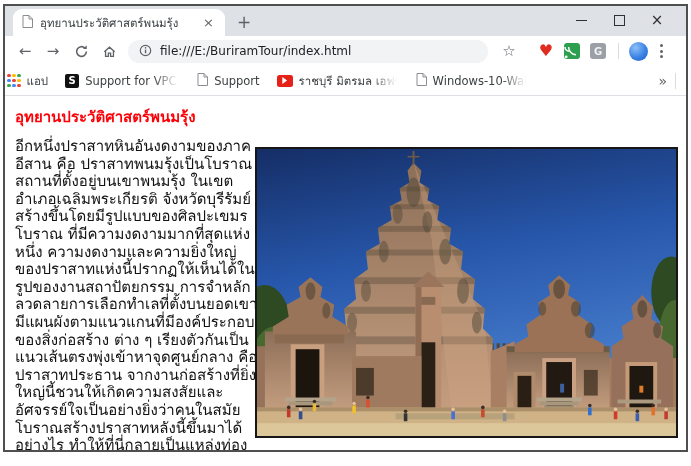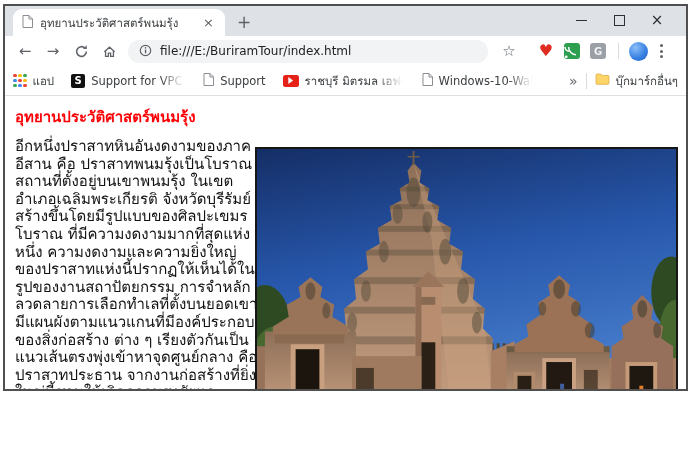--- a/index.html
+++ b/index.html
@@ -1,21 +1,21 @@
 <!DOCTYPE html>
 <html><head>
 <meta charset="utf-8">
 <style>
   html,body{margin:0;padding:0;}
   body{
     width:691px;height:466px;background:#ffffff;position:relative;overflow:hidden;
     font-family:"DejaVu Sans","Liberation Sans",sans-serif;
   }
   .browser{
-    position:absolute;left:3px;top:4px;width:685px;height:387px;
+    position:absolute;left:3px;top:4px;width:685px;height:448px;
     border:2px solid #4f4f4f;box-sizing:border-box;background:#7f1d1d;
     display:flex;flex-direction:column;
   }
   
   .tabstrip{height:30px;background:#dee1e6;display:flex;align-items:flex-end;padding-left:8px;position:relative;flex:0 0 auto;}
   .tab{width:212px;height:27px;background:#fff;border-radius:9px 9px 0 0;display:flex;align-items:center;padding:0 9px;gap:7px;box-sizing:border-box;}
   .tab-title{font-size:11.5px;color:#3c4043;white-space:nowrap;overflow:hidden;flex:1;}
   .tab-close{color:#5f6368;font-size:13px;line-height:1;padding:0 2px;}
   .newtab{margin:0 0 5px 12px;color:#5f6368;font-size:17px;line-height:1;}
   .wincontrols{position:absolute;right:10px;top:3px;display:flex;align-items:center;gap:0;}
@@ -31,21 +31,21 @@
   .tb-star{margin-left:4px;font-size:15px;color:#5f6368;}
   .ext{width:20px;height:20px;display:flex;align-items:center;justify-content:center;flex:0 0 auto;}
   .heart{color:#e02b20;font-size:16px;line-height:1;}
   .cast{width:16px;height:16px;border-radius:3px;background:#2e9e4f;display:flex;align-items:flex-end;justify-content:flex-start;overflow:hidden;}
   .gbox{width:16px;height:16px;border-radius:3px;background:#9aa0a6;color:#f1f3f4;font-size:10px;font-weight:bold;display:flex;align-items:center;justify-content:center;}
   .vsep{width:1px;height:16px;background:#dadce0;margin:0 4px;flex:0 0 auto;}
   .avatar{width:19px;height:19px;border-radius:50%;background:radial-gradient(circle at 35% 30%,#8cc0f7,#3a82e4 55%,#1c5ec0);flex:0 0 auto;}
   .menu-dots{display:flex;flex-direction:column;gap:2.5px;align-items:center;padding:0 6px;}
   .menu-dots i{width:3px;height:3px;border-radius:50%;background:#5f6368;display:block;}
   
-  .bookmarks{height:29px;background:#fff;border-bottom:1px solid #dcdfe3;display:flex;align-items:center;padding:0 8px;font-size:11.5px;color:#3c4043;flex:0 0 auto;}
+  .bookmarks{height:29px;background:#fff;border-bottom:1px solid #dcdfe3;display:flex;align-items:center;padding:0 2px;font-size:11.5px;color:#3c4043;flex:0 0 auto;}
   .bm{display:flex;align-items:center;gap:6px;margin-right:17px;white-space:nowrap;}
   .bm-label{white-space:nowrap;}
   .fade{max-width:95px;overflow:hidden;-webkit-mask-image:linear-gradient(90deg,#000 72%,transparent 98%);mask-image:linear-gradient(90deg,#000 72%,transparent 98%);}
   .appsgrid{display:grid;grid-template-columns:repeat(3,3.5px);grid-auto-rows:3.5px;gap:1.5px;}
   .appsgrid i{border-radius:50%;display:block;}
   .slogo{width:14px;height:14px;background:#111;color:#fff;font-size:10px;font-weight:bold;display:flex;align-items:center;justify-content:center;border-radius:2px;}
   .yticon{width:16px;height:12px;background:#e62117;border-radius:2.5px;display:flex;align-items:center;justify-content:center;}
   .bm-overflow{margin-left:auto;color:#5f6368;font-size:14px;}
   
   .content{flex:1;position:relative;background:#fff;overflow:hidden;}
@@ -168,28 +168,20 @@
       <span>
         <svg width="11" height="13" viewBox="0 0 11 13">
             <path d="M1 .5h6l3.5 3.5v8.5h-9.5z" fill="#fff" stroke="#8a8d91" stroke-width="1"></path>
             <path d="M7 .5v3.5h3.5" fill="none" stroke="#8a8d91" stroke-width="1"></path>
           </svg>
       </span>
       <span class="bm-label fade">Windows-10-Wallpa</span>
     </span>
     <span class="bm-overflow">»</span>
     <span class="vsep" style="margin:0 8px;"></span>
-    <span class="bm" style="margin-right:0;">
-      <span>
-        <svg width="15" height="12" viewBox="0 0 16 13">
-            <path d="M1 2.2c0-.6.5-1.1 1.1-1.1h4.1l1.5 1.6h6.2c.6 0 1.1.5 1.1 1.1v7.4c0 .6-.5 1.1-1.1 1.1H2.1c-.6 0-1.1-.5-1.1-1.1z" fill="#fbd46a" stroke="#dfa93c" stroke-width="0.8"></path>
-          </svg>
-      </span>
-      <span class="bm-label">บุ๊กมาร์กอื่นๆ</span>
-    </span>
   </div>
 
   <div class="content">
     <h1 class="page-title">อุทยานประวัติศาสตร์พนมรุ้ง</h1>
     <p class="article">อีกหนึ่งปราสาทหินอันงดงามของภาคอีสาน คือ ปราสาทพนมรุ้งเป็นโบราณสถานที่ตั้งอยู่บนเขาพนมรุ้ง ในเขตอำเภอเฉลิมพระเกียรติ จังหวัดบุรีรัมย์ สร้างขึ้นโดยมีรูปแบบของศิลปะเขมรโบราณ ที่มีความงดงามมากที่สุดแห่ง หนึ่ง ความงดงามและความยิ่งใหญ่ของปราสาทแห่งนี้ปรากฏให้เห็นได้ในรูปของงานสถาปัตยกรรม การจำหลักลวดลายการเลือกทำเลที่ตั้งบนยอดเขามีแผนผังตามแนวแกนที่มีองค์ประกอบของสิ่งก่อสร้าง ต่าง ๆ เรียงตัวกันเป็นแนวเส้นตรงพุ่งเข้าหาจุดศูนย์กลาง คือปราสาทประธาน จากงานก่อสร้างที่ยิ่งใหญ่นี้ชวนให้เกิดความสงสัยและอัศจรรย์ใจเป็นอย่างยิ่งว่าคนในสมัยโบราณสร้างปราสาทหลังนี้ขึ้นมาได้อย่างไร ทำให้ที่นี่กลายเป็นแหล่งท่องเที่ยวที่มีผู้จากทั่วทุกสารทิศแวะเวียนกันมาชื่นชมความงาม</p>
 
     <figure class="photo">
       <svg viewBox="0 0 423 291" preserveAspectRatio="none">
         <defs>
           <linearGradient id="sky" x1="0" y1="0" x2="0.25" y2="1">

